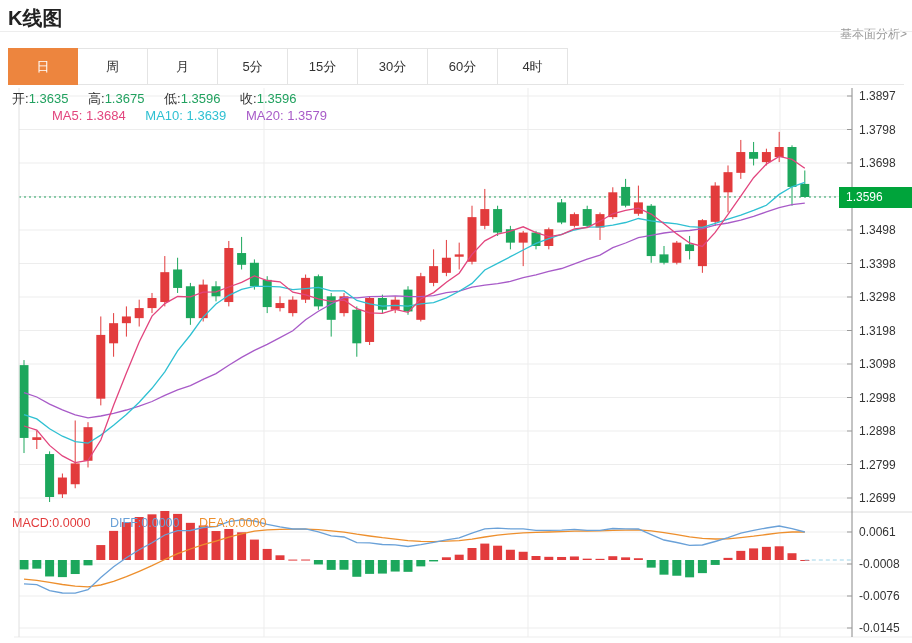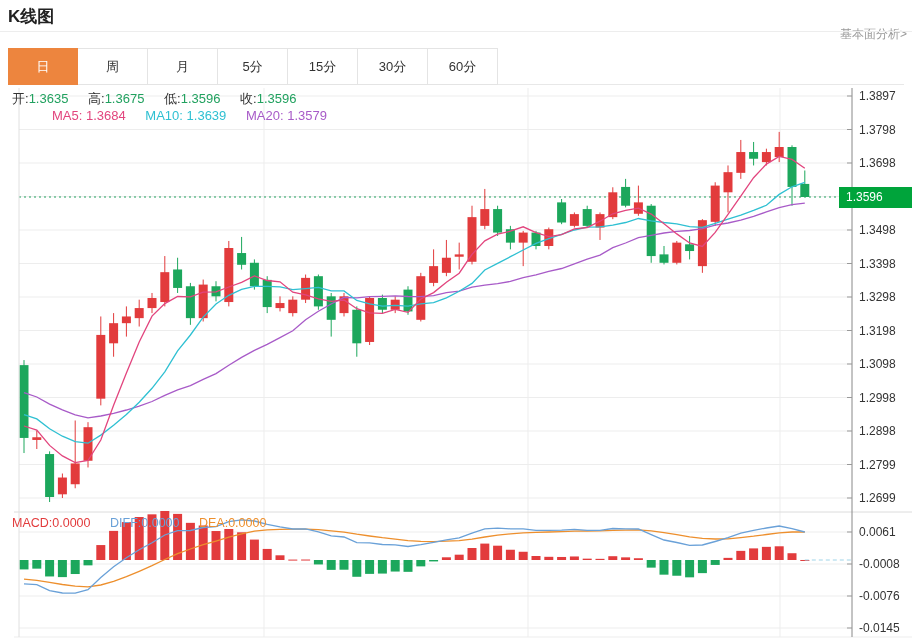--- a/index.html
+++ b/index.html
@@ -1,19 +1,19 @@
 <!DOCTYPE html>
 <html><head>
 <meta charset="utf-8">
 <style>
   * { margin:0; padding:0; box-sizing:border-box; }
   body { background:#fff; font-family:"Liberation Sans","DejaVu Sans",sans-serif; }
   .app { position:relative; width:912px; height:643px; background:#fff; overflow:hidden; }
 
-  .hdr-title { position:absolute; left:8px; top:5px; font-size:17px; font-weight:bold; color:#222; }
+  .hdr-title { position:absolute; left:8px; top:5px; font-size:20px; font-weight:bold; color:#222; }
   .hdr-link  { position:absolute; right:5px; top:10px; font-size:12px; color:#999; cursor:pointer;margin-top:16px; }
   .hdr-div   { position:absolute; left:0; top:31px; width:912px; height:1px; background:#ededed; }
 
   .tabs { position:absolute; left:8px; top:48px; width:896px; height:37px; display:flex; border-bottom:1px solid #e8e8e8; }
   .tab  { width:70px; height:37px; line-height:36px; text-align:center; font-size:13px; color:#333;
           background:#fff; border:1px solid #e4e4e4; border-left:none; cursor:pointer; }
   .tab:first-child { border-left:1px solid #e4e4e4; }
   .tab.active { background:#ed853e; border-color:#ed853e; color:#fff; }
 
   .chart-wrap { position:absolute; left:14px; top:88px; width:912px; height:555px; }
@@ -41,20 +41,21 @@
   <div class="hdr-div"></div>
 
   <div class="tabs">
     <div class="tab active">日</div>
     <div class="tab">周</div>
     <div class="tab">月</div>
     <div class="tab">5分</div>
     <div class="tab">15分</div>
     <div class="tab">30分</div>
     <div class="tab">60分</div>
+    <div class="tab">4时</div>
   </div>
 
   <div class="chart-wrap">
     <svg id="chart" width="912" height="555">
         <line x1="5" y1="8" x2="838" y2="8" stroke="#ededed"></line>
         <line x1="5" y1="41.5" x2="838" y2="41.5" stroke="#ededed"></line>
         <line x1="5" y1="75" x2="838" y2="75" stroke="#ededed"></line>
         <line x1="5" y1="108.5" x2="838" y2="108.5" stroke="#ededed"></line>
         <line x1="5" y1="142" x2="838" y2="142" stroke="#ededed"></line>
         <line x1="5" y1="175.5" x2="838" y2="175.5" stroke="#ededed"></line>

